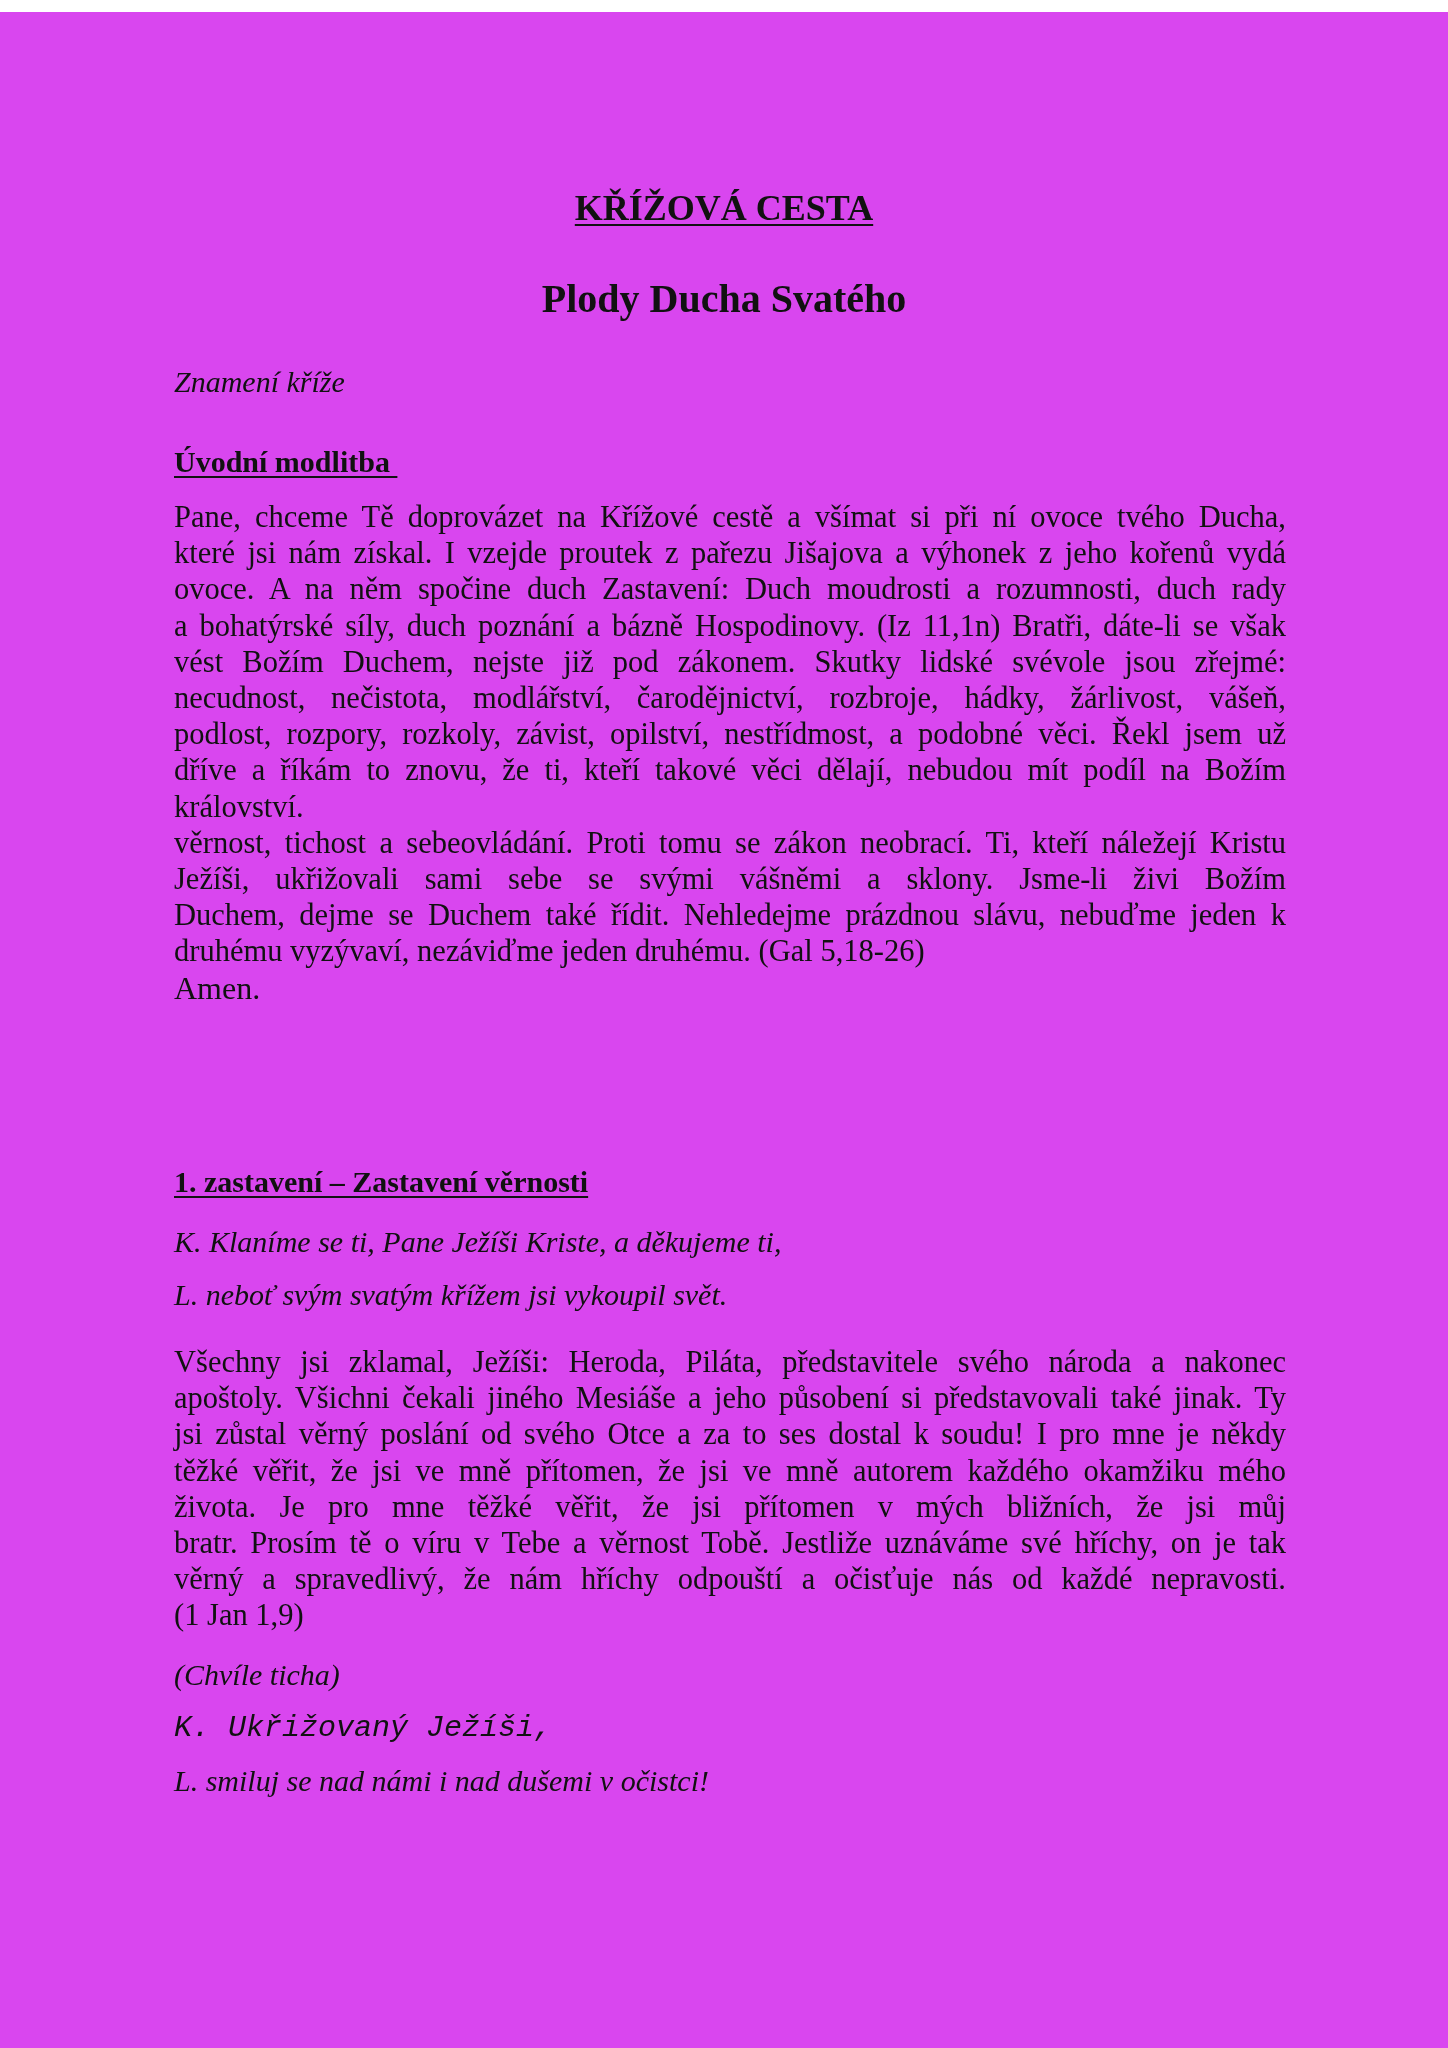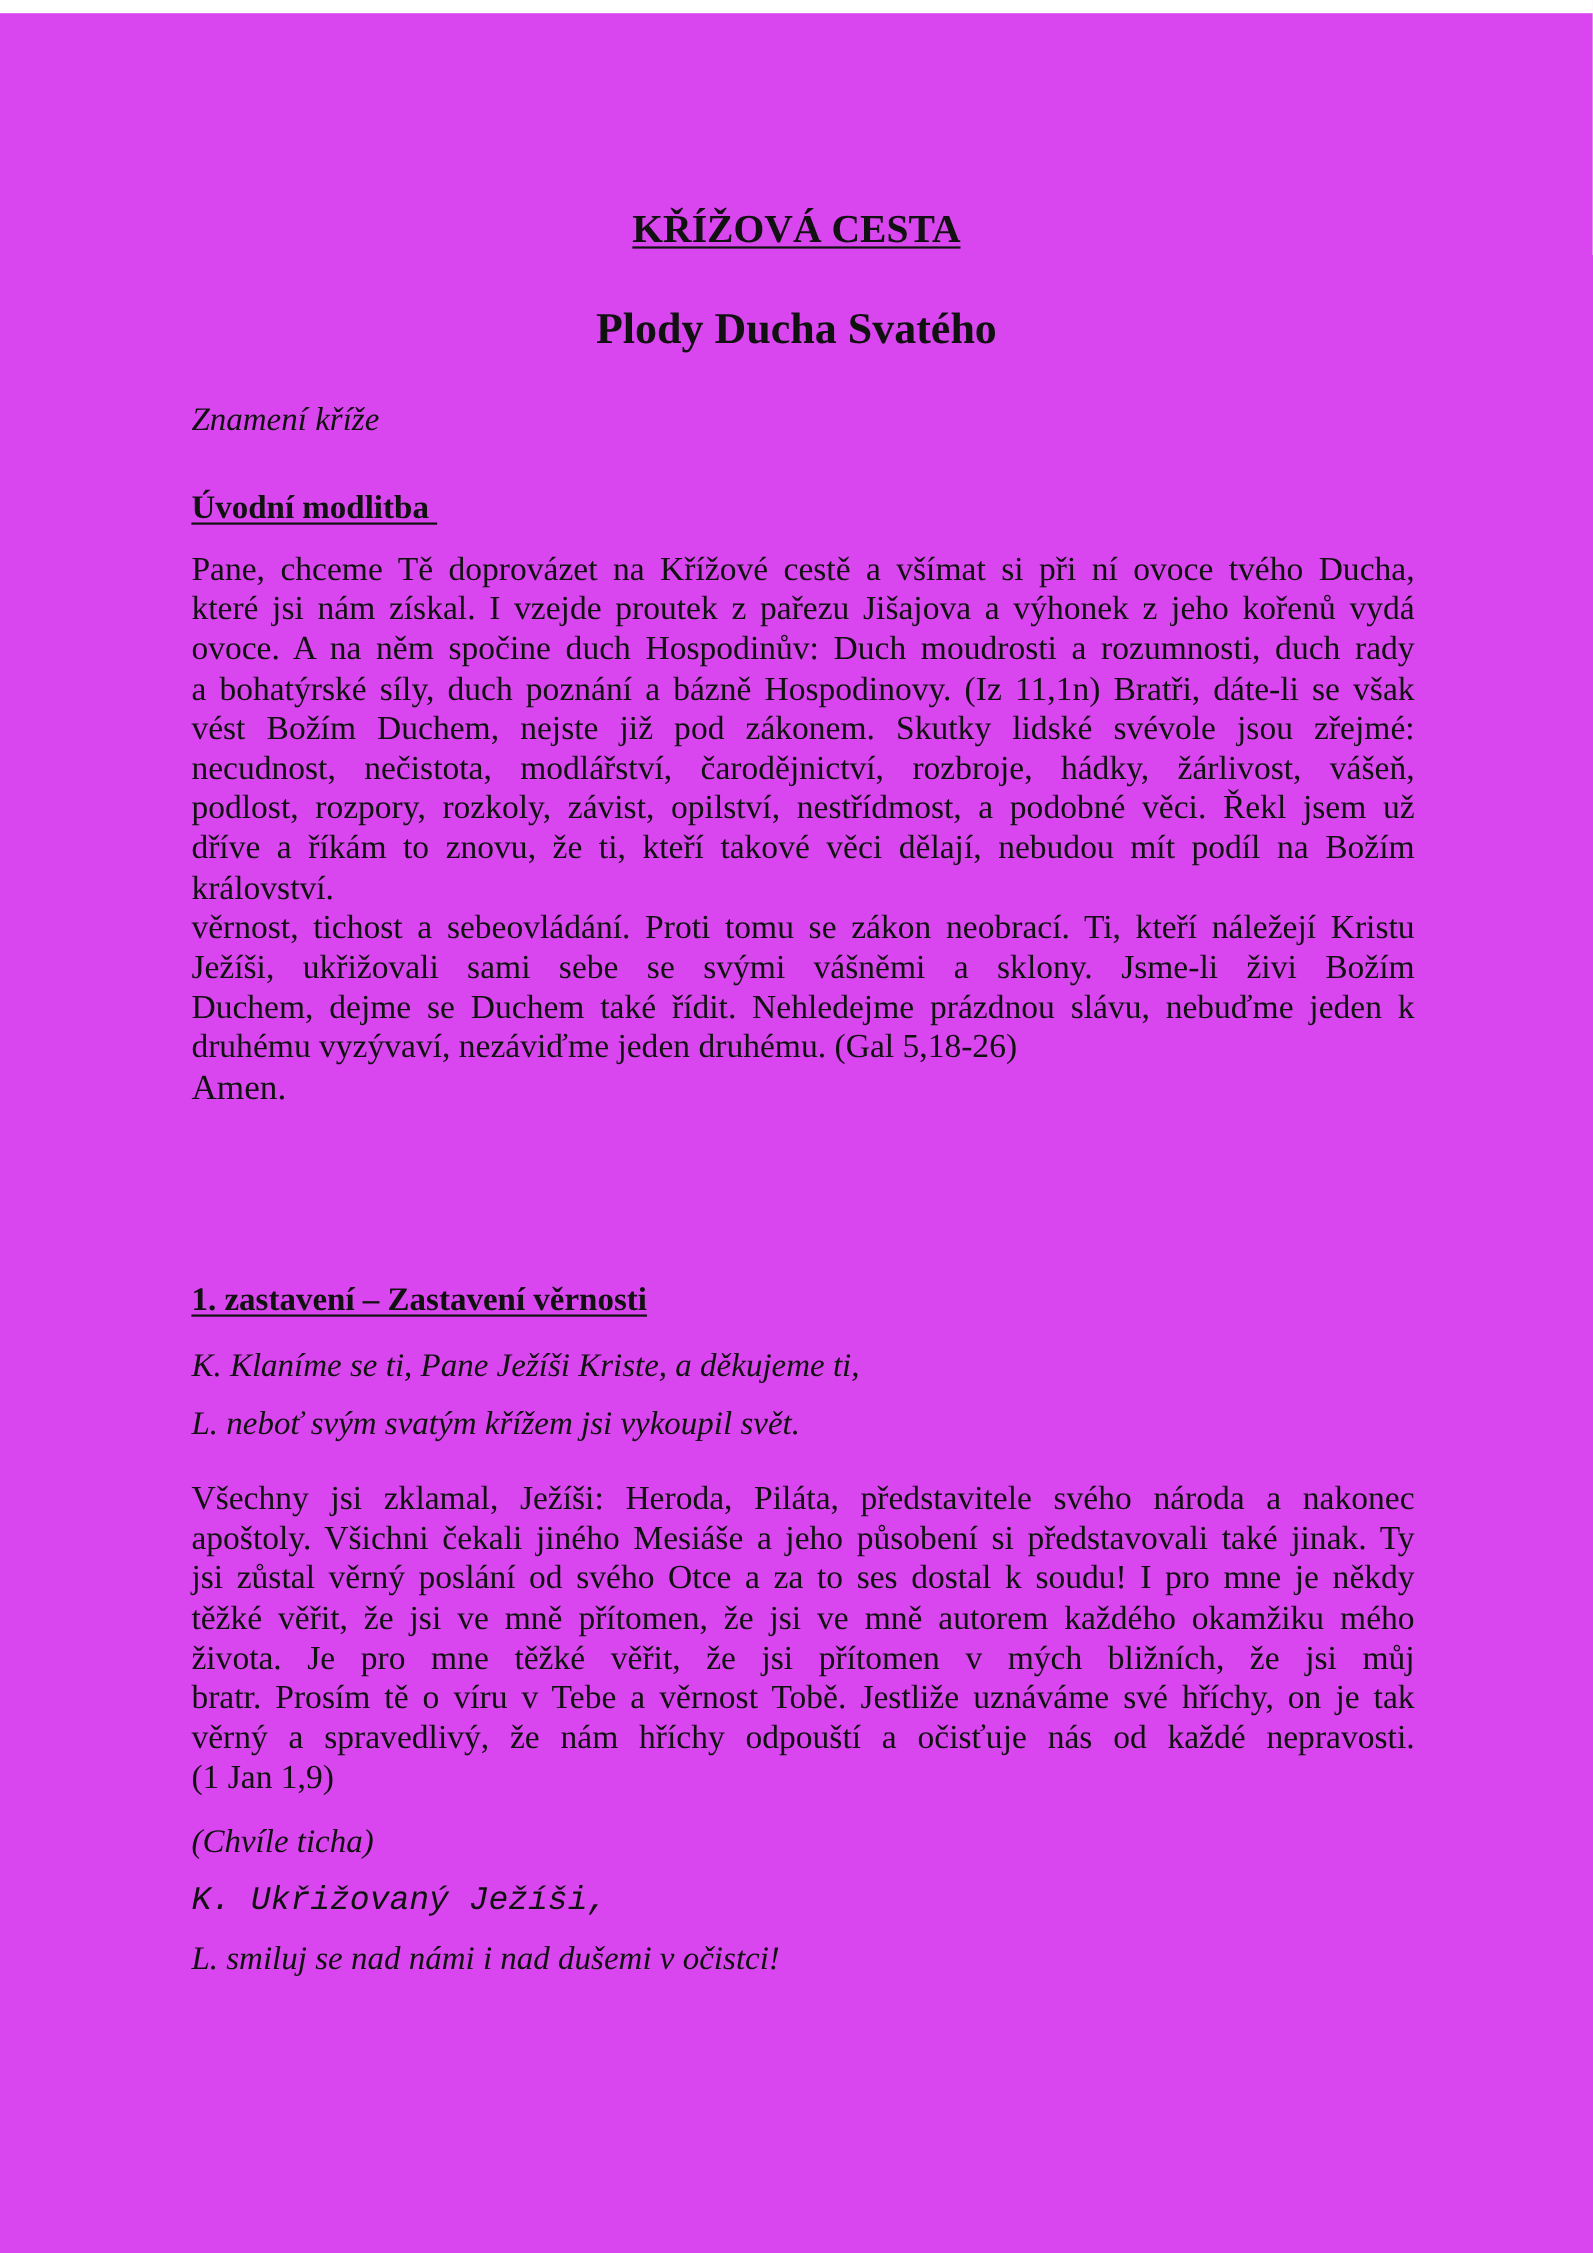--- a/index.html
+++ b/index.html
@@ -26,21 +26,21 @@
   <div class="abs title">KŘÍŽOVÁ CESTA</div>
   <div class="abs subtitle">Plody Ducha Svatého</div>
 
   <div class="abs italic-line" style="top:352px;">Znamení kříže</div>
 
   <div class="abs heading" style="top:432px;">Úvodní modlitba </div>
 
   <div class="abs para" style="top:487px;">
     <span class="line">Pane, chceme Tě doprovázet na Křížové cestě a všímat si při ní ovoce tvého Ducha,</span>
     <span class="line">které jsi nám získal. I vzejde proutek z pařezu Jišajova a výhonek z jeho kořenů vydá</span>
-    <span class="line">ovoce. A na něm spočine duch Hospodinův: Duch moudrosti a rozumnosti, duch rady</span>
+    <span class="line">ovoce. A na něm spočine duch Zastavení: Duch moudrosti a rozumnosti, duch rady</span>
     <span class="line">a bohatýrské síly, duch poznání a bázně Hospodinovy. (Iz 11,1n) Bratři, dáte-li se však</span>
     <span class="line">vést Božím Duchem, nejste již pod zákonem. Skutky lidské svévole jsou zřejmé:</span>
     <span class="line">necudnost, nečistota, modlářství, čarodějnictví, rozbroje, hádky, žárlivost, vášeň,</span>
     <span class="line">podlost, rozpory, rozkoly, závist, opilství, nestřídmost, a podobné věci. Řekl jsem už</span>
     <span class="line">dříve a říkám to znovu, že ti, kteří takové věci dělají, nebudou mít podíl na Božím</span>
     <span class="line last">království.</span>
     <span class="line">věrnost, tichost a sebeovládání. Proti tomu se zákon neobrací. Ti, kteří náležejí Kristu</span>
     <span class="line">Ježíši, ukřižovali sami sebe se svými vášněmi a sklony. Jsme-li živi Božím</span>
     <span class="line">Duchem, dejme se Duchem také řídit. Nehledejme prázdnou slávu, nebuďme jeden k</span>
     <span class="line last">druhému vyzývaví, nezáviďme jeden druhému. (Gal 5,18-26)</span>

